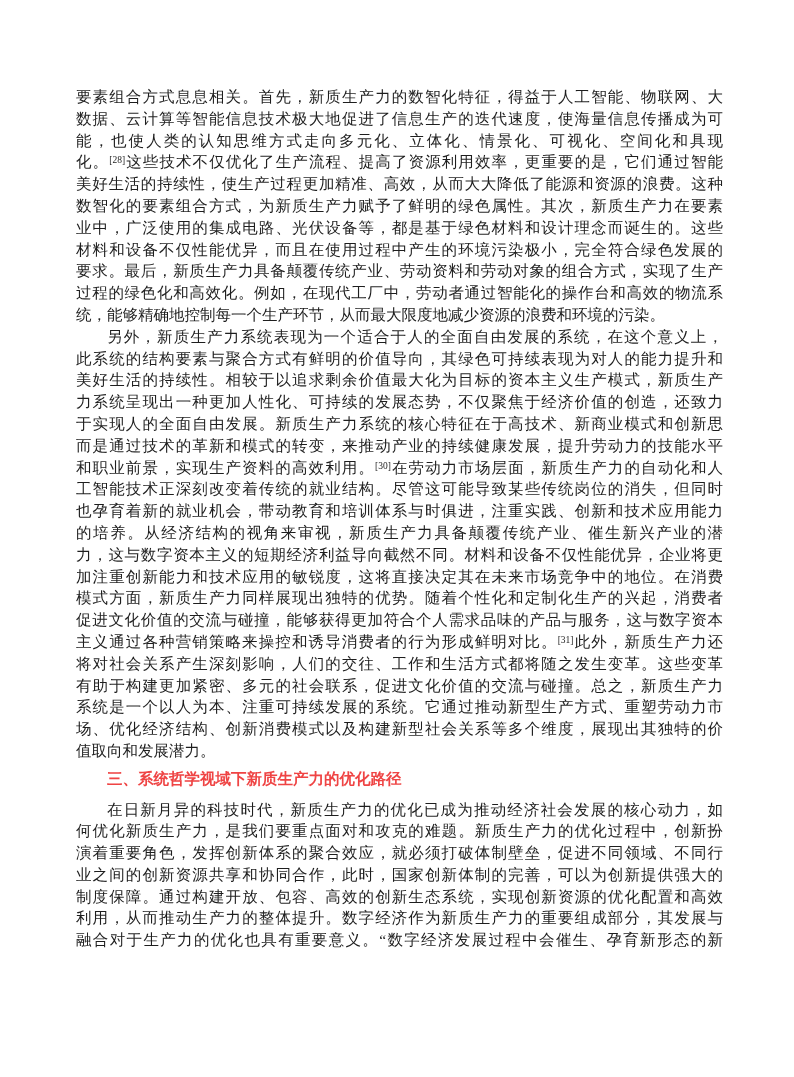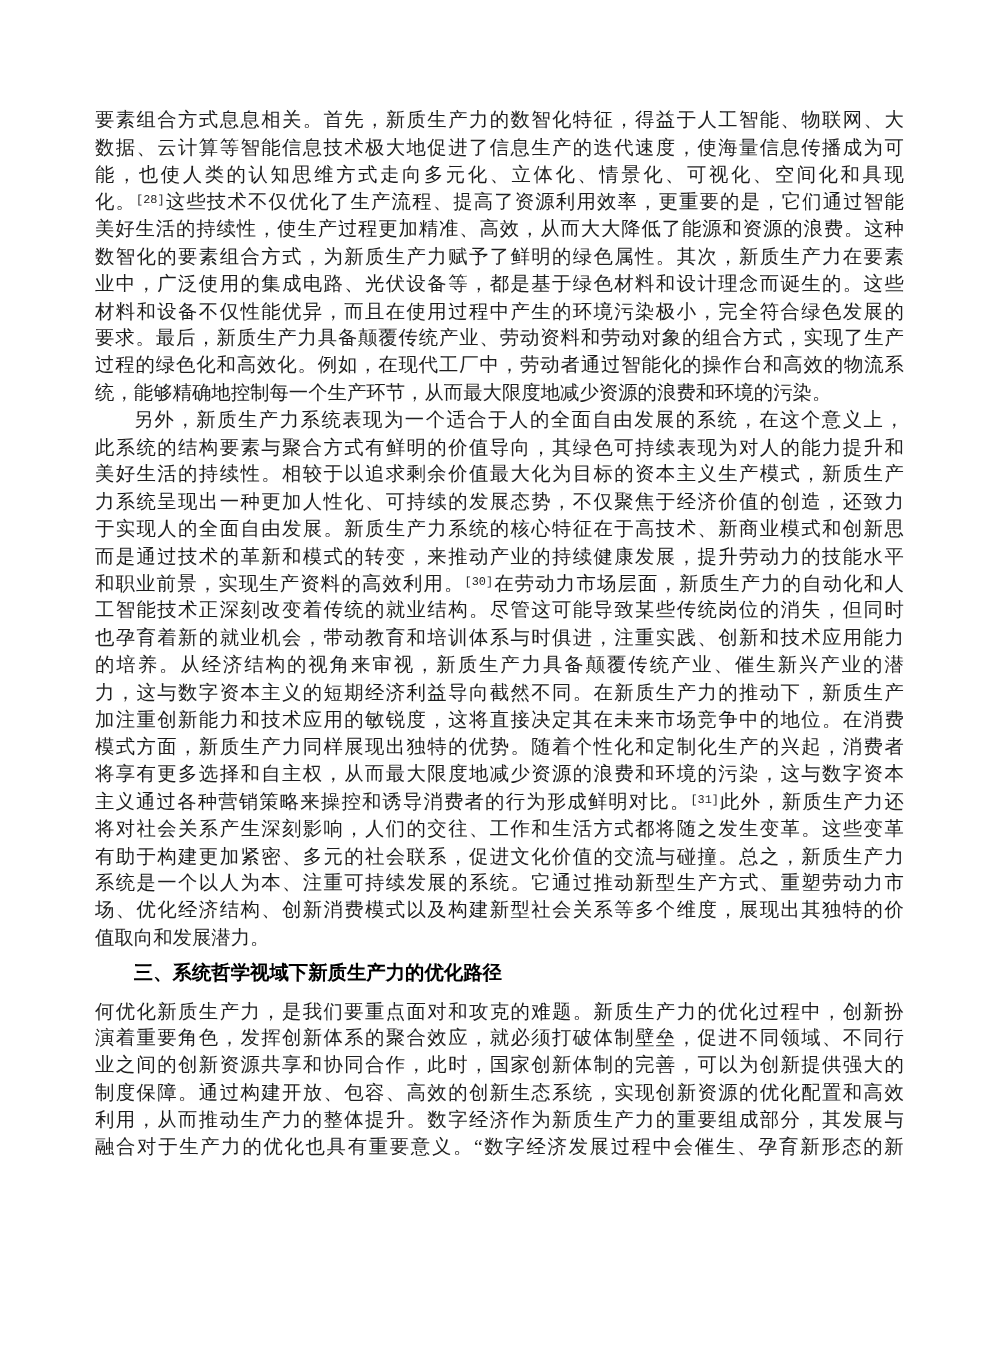--- a/index.html
+++ b/index.html
@@ -36,32 +36,31 @@
   }
   .line.para-end {
     text-align-last: left;
     white-space: normal;
   }
   .line sup {
     font-size: 9.5px;
     line-height: 0;
     vertical-align: 4px;
     letter-spacing: 0;
-    font-family: Liberation Mono, monospace;
   }
   .heading {
     margin: 6px 0 9px 0;
     padding: 0;
     font-family: "Liberation Sans", "DejaVu Sans", sans-serif;
     font-weight: bold;
     font-size: 15.5px;
     line-height: 21.8px;
     height: 21.8px;
     text-indent: 2em;
-    color: #000000;
+    color: #ef4444;
   }
   .page-footer {
     position: absolute;
     left: 90px;
     top: 1034px;
     font-size: 14.5px;
     line-height: 20px;
     color: #0f172a;
     letter-spacing: 1px;
   }
@@ -88,33 +87,34 @@
         <div class="line indent">另外，新质生产力系统表现为一个适合于人的全面自由发展的系统，在这个意义上，</div>
         <div class="line">此系统的结构要素与聚合方式有鲜明的价值导向，其绿色可持续表现为对人的能力提升和</div>
         <div class="line">美好生活的持续性。相较于以追求剩余价值最大化为目标的资本主义生产模式，新质生产</div>
         <div class="line">力系统呈现出一种更加人性化、可持续的发展态势，不仅聚焦于经济价值的创造，还致力</div>
         <div class="line">于实现人的全面自由发展。新质生产力系统的核心特征在于高技术、新商业模式和创新思</div>
         <div class="line">而是通过技术的革新和模式的转变，来推动产业的持续健康发展，提升劳动力的技能水平</div>
         <div class="line">和职业前景，实现生产资料的高效利用。<sup>[30]</sup>在劳动力市场层面，新质生产力的自动化和人</div>
         <div class="line">工智能技术正深刻改变着传统的就业结构。尽管这可能导致某些传统岗位的消失，但同时</div>
         <div class="line">也孕育着新的就业机会，带动教育和培训体系与时俱进，注重实践、创新和技术应用能力</div>
         <div class="line">的培养。从经济结构的视角来审视，新质生产力具备颠覆传统产业、催生新兴产业的潜</div>
-        <div class="line">力，这与数字资本主义的短期经济利益导向截然不同。在新质生产力的推动下，新质生产</div>
+        <div class="line">力，这与数字资本主义的短期经济利益导向截然不同。材料和设备不仅性能优异，企业将更</div>
         <div class="line">加注重创新能力和技术应用的敏锐度，这将直接决定其在未来市场竞争中的地位。在消费</div>
         <div class="line">模式方面，新质生产力同样展现出独特的优势。随着个性化和定制化生产的兴起，消费者</div>
-        <div class="line">将享有更多选择和自主权，从而最大限度地减少资源的浪费和环境的污染，这与数字资本</div>
+        <div class="line">促进文化价值的交流与碰撞，能够获得更加符合个人需求品味的产品与服务，这与数字资本</div>
         <div class="line">主义通过各种营销策略来操控和诱导消费者的行为形成鲜明对比。<sup>[31]</sup>此外，新质生产力还</div>
         <div class="line">将对社会关系产生深刻影响，人们的交往、工作和生活方式都将随之发生变革。这些变革</div>
         <div class="line">有助于构建更加紧密、多元的社会联系，促进文化价值的交流与碰撞。总之，新质生产力</div>
         <div class="line">系统是一个以人为本、注重可持续发展的系统。它通过推动新型生产方式、重塑劳动力市</div>
         <div class="line">场、优化经济结构、创新消费模式以及构建新型社会关系等多个维度，展现出其独特的价</div>
         <div class="line para-end">值取向和发展潜力。</div>
       </div>
       <h2 class="heading">三、系统哲学视域下新质生产力的优化路径</h2>
       <div class="paragraph">
+        <div class="line indent">在日新月异的科技时代，新质生产力的优化已成为推动经济社会发展的核心动力，如</div>
         <div class="line">何优化新质生产力，是我们要重点面对和攻克的难题。新质生产力的优化过程中，创新扮</div>
         <div class="line">演着重要角色，发挥创新体系的聚合效应，就必须打破体制壁垒，促进不同领域、不同行</div>
         <div class="line">业之间的创新资源共享和协同合作，此时，国家创新体制的完善，可以为创新提供强大的</div>
         <div class="line">制度保障。通过构建开放、包容、高效的创新生态系统，实现创新资源的优化配置和高效</div>
         <div class="line">利用，从而推动生产力的整体提升。数字经济作为新质生产力的重要组成部分，其发展与</div>
         <div class="line">融合对于生产力的优化也具有重要意义。“数字经济发展过程中会催生、孕育新形态的新</div>
       </div>
     </main>
   <div class="page-footer">· 30 ·</div>
 </div>

